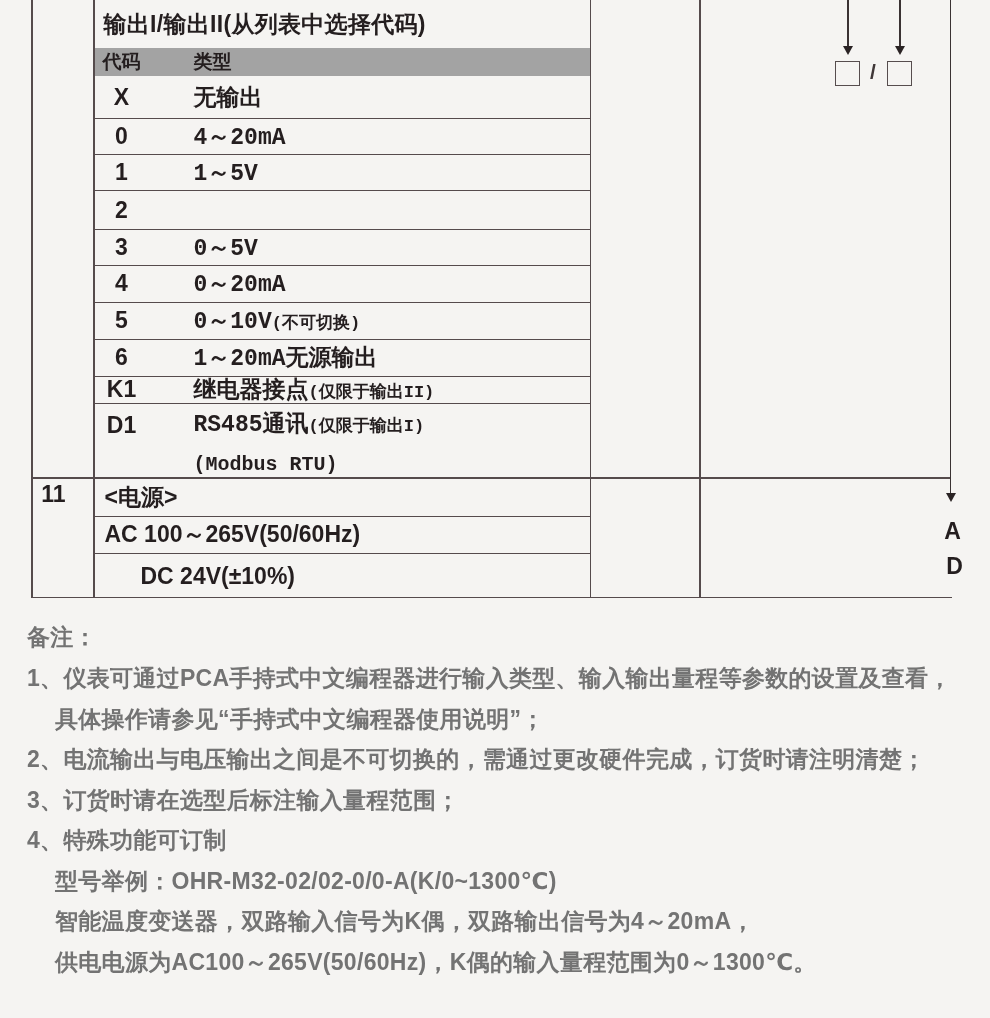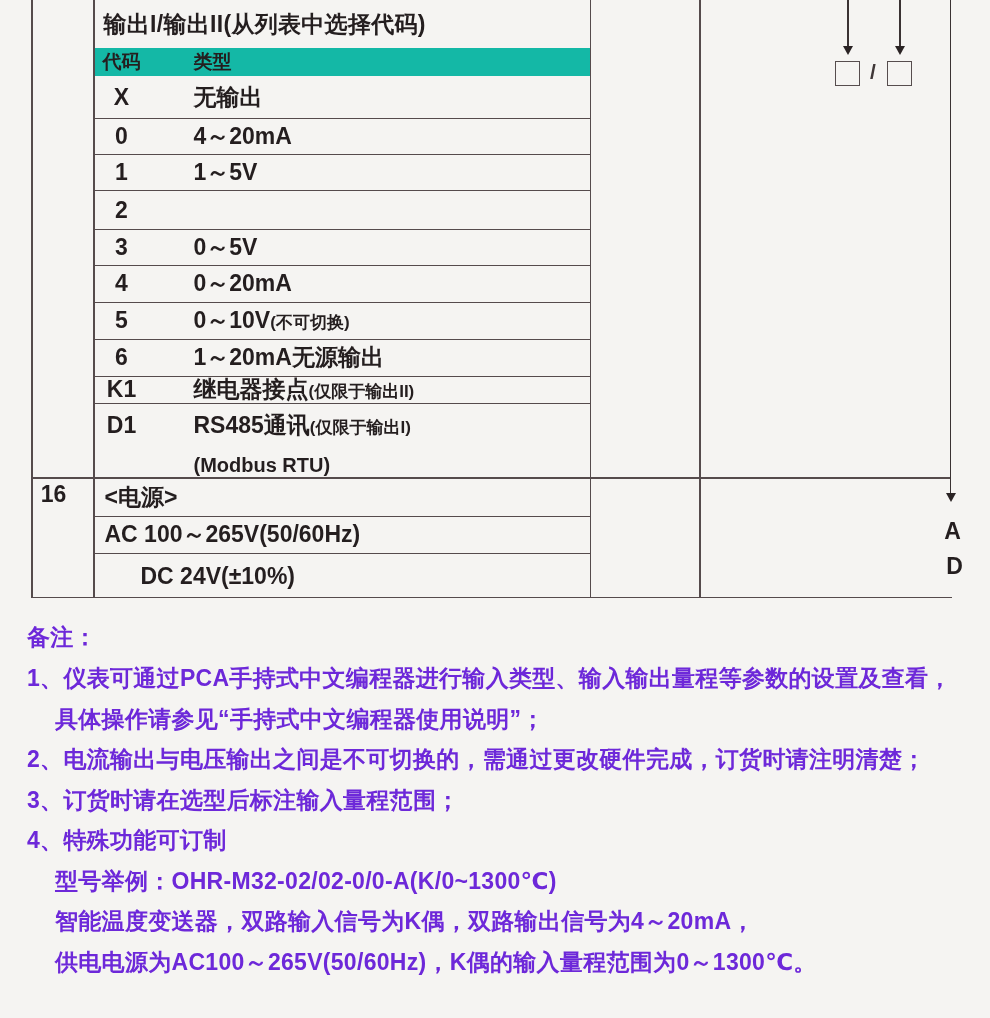--- a/index.html
+++ b/index.html
@@ -10,42 +10,42 @@
     font-weight:bold;
     -webkit-font-smoothing:antialiased;
   }
   .abs{position:absolute;}
   
   .vline{position:absolute;top:0;width:1.5px;height:598px;background:#554b4c;}
   .hline{position:absolute;height:1.5px;background:#554b4c;}
   
   .inner{position:absolute;left:94.5px;top:0;width:495px;box-sizing:border-box;}
   .title-row{height:48px;display:flex;align-items:center;padding-left:9px;font-size:23px;letter-spacing:.3px;box-sizing:border-box;}
-  .band{height:28px;background:#14b8a6;display:flex;align-items:center;font-size:19px;box-sizing:border-box;}
+  .band{height:28px;background:#a3a3a3;display:flex;align-items:center;font-size:19px;box-sizing:border-box;}
   .trow{display:flex;align-items:center;border-bottom:1.5px solid #554b4c;box-sizing:border-box;font-size:23px;}
   .trow.noline{border-bottom:none;}
   .code{flex:0 0 54px;text-align:center;}
-  .typ{flex:1;padding-left:45px;box-sizing:border-box;}
+  .typ{flex:1;padding-left:45px;box-sizing:border-box;font-family:Liberation Mono, monospace;}
   .small-note{font-size:17px;letter-spacing:0;}
   .two-line{align-items:flex-start;}
   .two-line .code{line-height:42px;}
   .two-line .typ .l1{line-height:42px;}
   .two-line .typ .l2{line-height:33px;font-size:20px;}
   .prow{display:flex;align-items:center;padding-left:10px;font-size:23px;border-bottom:1.5px solid #554b4c;box-sizing:border-box;}
   .prow.noline{border-bottom:none;margin-left:36px;}
   
   .row-index{position:absolute;left:31px;top:481px;width:63px;padding-right:18px;text-align:center;font-size:23px;box-sizing:border-box;}
   
   .sq{position:absolute;top:61px;width:25px;height:25px;border:1.5px solid #564d4e;box-sizing:border-box;background:transparent;}
   .slash{position:absolute;left:862px;top:60px;width:22px;text-align:center;font-size:21px;color:#3f3738;}
   .aline{position:absolute;width:1.5px;background:#3a3233;}
   .ahead{position:absolute;width:0;height:0;border-left:5px solid transparent;border-right:5px solid transparent;border-top:9px solid #2a2324;}
   .pcode{position:absolute;width:27px;text-align:center;font-size:23px;line-height:26px;}
   
-  .notes{position:absolute;left:27px;top:616px;width:960px;font-size:23px;letter-spacing:.3px;color:#6d28d9;}
+  .notes{position:absolute;left:27px;top:616px;width:960px;font-size:23px;letter-spacing:.3px;color:#737373;}
   .notes-heading{height:42px;line-height:42px;}
   .note-line{line-height:40.5px;white-space:nowrap;}
   .note-line.indent{padding-left:28px;}
 </style>
 </head>
 <body>
 
 <div class="abs" style="left:0;top:0;width:990px;height:598px;">
 
   <div class="vline" style="left:31px;"></div>
@@ -105,21 +105,21 @@
           </span>
         </div>
       </div>
     <div id="power-rows">
         <div class="prow" style="height: 37px;">&lt;电源&gt;</div>
         <div class="prow" style="height: 37px;">AC 100～265V(50/60Hz)</div>
         <div class="prow noline" style="height: 46px;">DC 24V(±10%)</div>
       </div>
   </div>
 
-  <div class="row-index">16</div>
+  <div class="row-index">11</div>
 
   <div class="aline" style="left:847.3px;top:0;height:46px;"></div>
   <div class="ahead" style="left:843px;top:46px;"></div>
   <div class="aline" style="left:899.3px;top:0;height:46px;"></div>
   <div class="ahead" style="left:895px;top:46px;"></div>
 
   <div class="sq" style="left:835px;"></div>
   <div class="slash">/</div>
   <div class="sq" style="left:887px;"></div>
 

